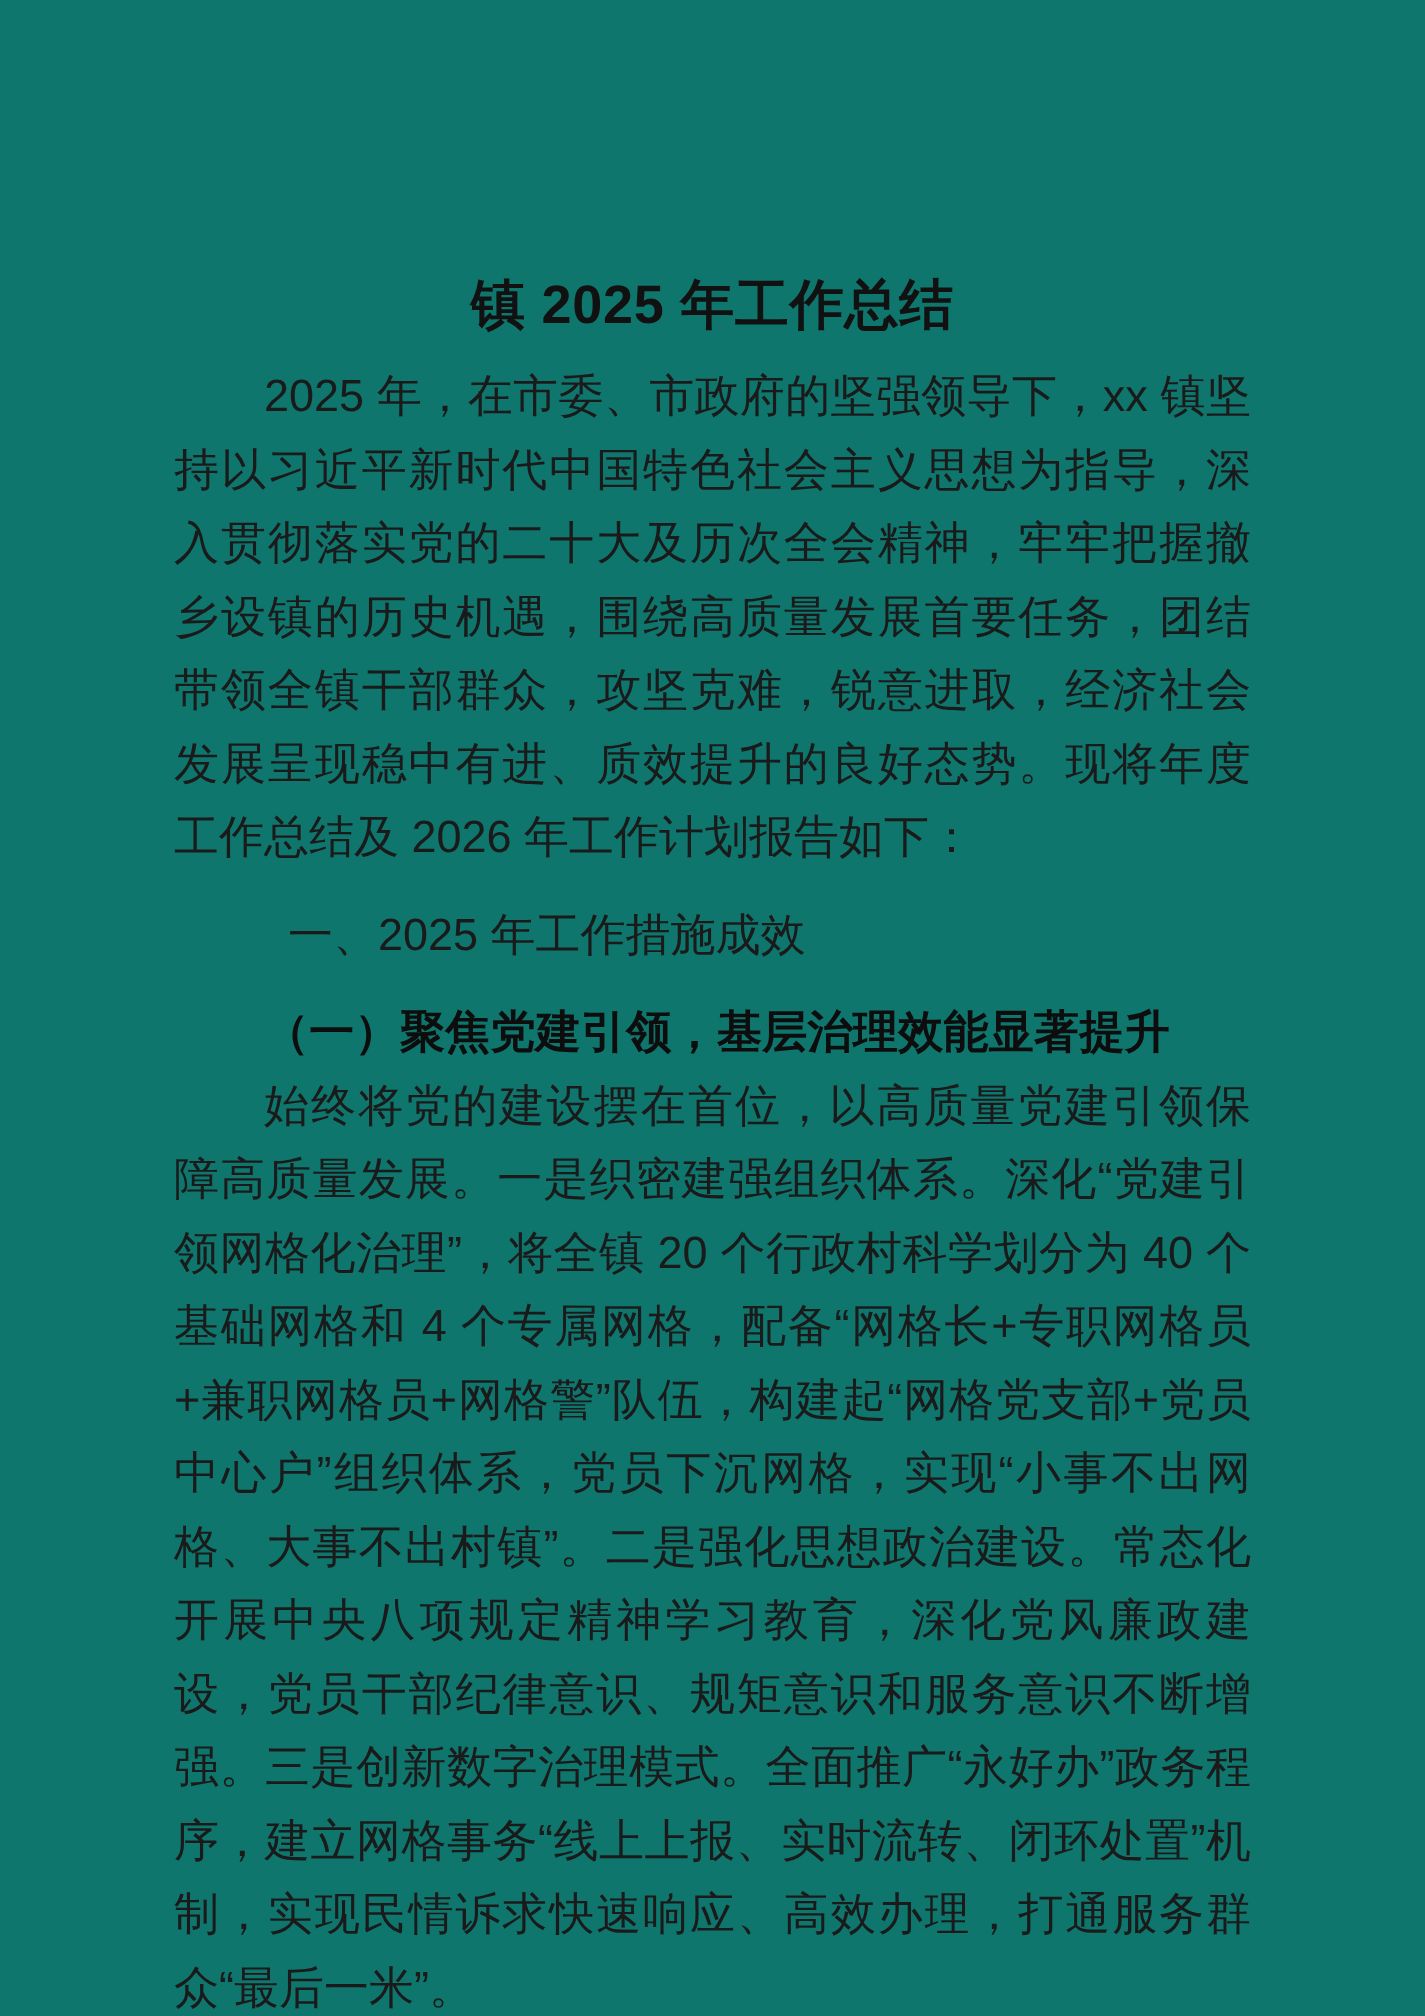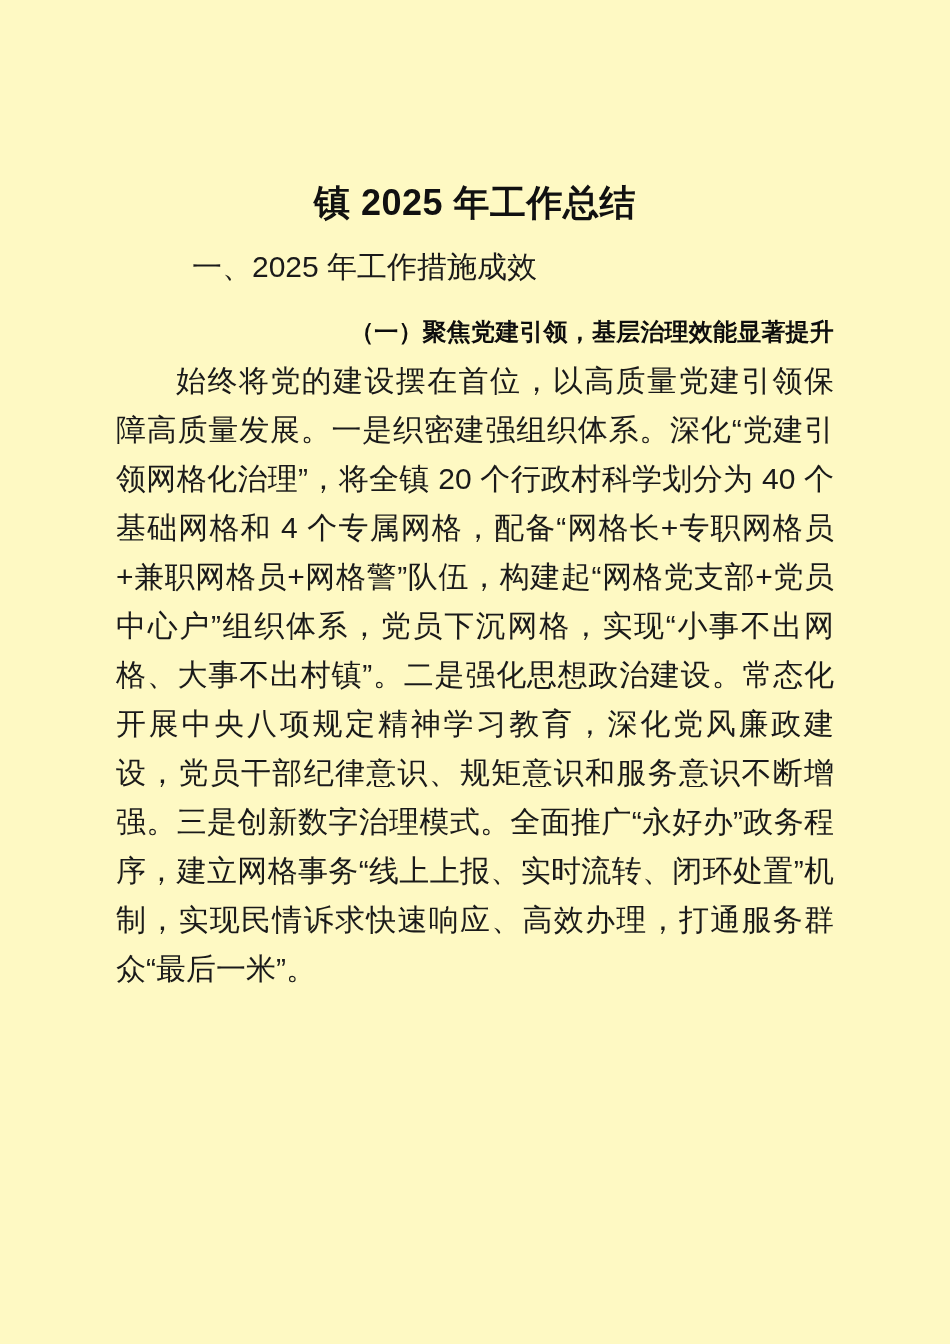--- a/index.html
+++ b/index.html
@@ -7,21 +7,21 @@
     padding: 0;
     background: #ffffff;
   }
   body {
     font-family: "Liberation Sans", "DejaVu Sans", sans-serif;
     color: #1a1a1a;
   }
   .page {
     width: 950px;
     height: 1344px;
-    background: #fef9c3;
+    background: #0f766e;
     position: relative;
     box-sizing: border-box;
     padding: 180px 116px 0 116px;
     overflow: hidden;
   }
   .doc-title {
     font-size: 36px;
     line-height: 46px;
     font-weight: 600;
     text-align: center;
@@ -44,47 +44,47 @@
   }
   .heading-1 {
     font-size: 30px;
     line-height: 49px;
     margin: 16px;
     text-indent: 60px;
     font-weight: 400;
     color: #1a1a1a;
   }
   .heading-2 {
-    font-size: 24px;
+    font-size: 30px;
     line-height: 49px;
     margin: 0;
     text-indent: 60px;
     font-weight: 700;
     color: #0d0d0d;
     letter-spacing: 0.2px;
-    text-align: right;
   }
   .body-block {
     font-size: 30px;
     line-height: 49px;
     margin: 0;
     text-align: justify;
     text-justify: inter-character;
     text-indent: 60px;
     color: #1a1a1a;
     word-break: break-all;
   }
 </style>
 </head>
 <body>
 
 <div class="page">
 
   <h1 class="doc-title" id="title-el">镇 2025 年工作总结</h1>
 
+  <p class="para">2025 年，在市委、市政府的坚强领导下，xx 镇坚持以习近平新时代中国特色社会主义思想为指导，深入贯彻落实党的二十大及历次全会精神，牢牢把握撤乡设镇的历史机遇，围绕高质量发展首要任务，团结带领全镇干部群众，攻坚克难，锐意进取，经济社会发展呈现稳中有进、质效提升的良好态势。现将年度工作总结及 2026 年工作计划报告如下：</p>
 
   <p class="heading-1">一、2025 年工作措施成效</p>
 
   <p class="heading-2">（一）聚焦党建引领，基层治理效能显著提升</p>
 
   <p class="body-block">始终将党的建设摆在首位，以高质量党建引领保障高质量发展。一是织密建强组织体系。深化“党建引领网格化治理”，将全镇 20 个行政村科学划分为 40 个基础网格和 4 个专属网格，配备“网格长+专职网格员+兼职网格员+网格警”队伍，构建起“网格党支部+党员中心户”组织体系，党员下沉网格，实现“小事不出网格、大事不出村镇”。二是强化思想政治建设。常态化开展中央八项规定精神学习教育，深化党风廉政建设，党员干部纪律意识、规矩意识和服务意识不断增强。三是创新数字治理模式。全面推广“永好办”政务程序，建立网格事务“线上上报、实时流转、闭环处置”机制，实现民情诉求快速响应、高效办理，打通服务群众“最后一米”。</p>
 
 </div>
 
 </body></html>

